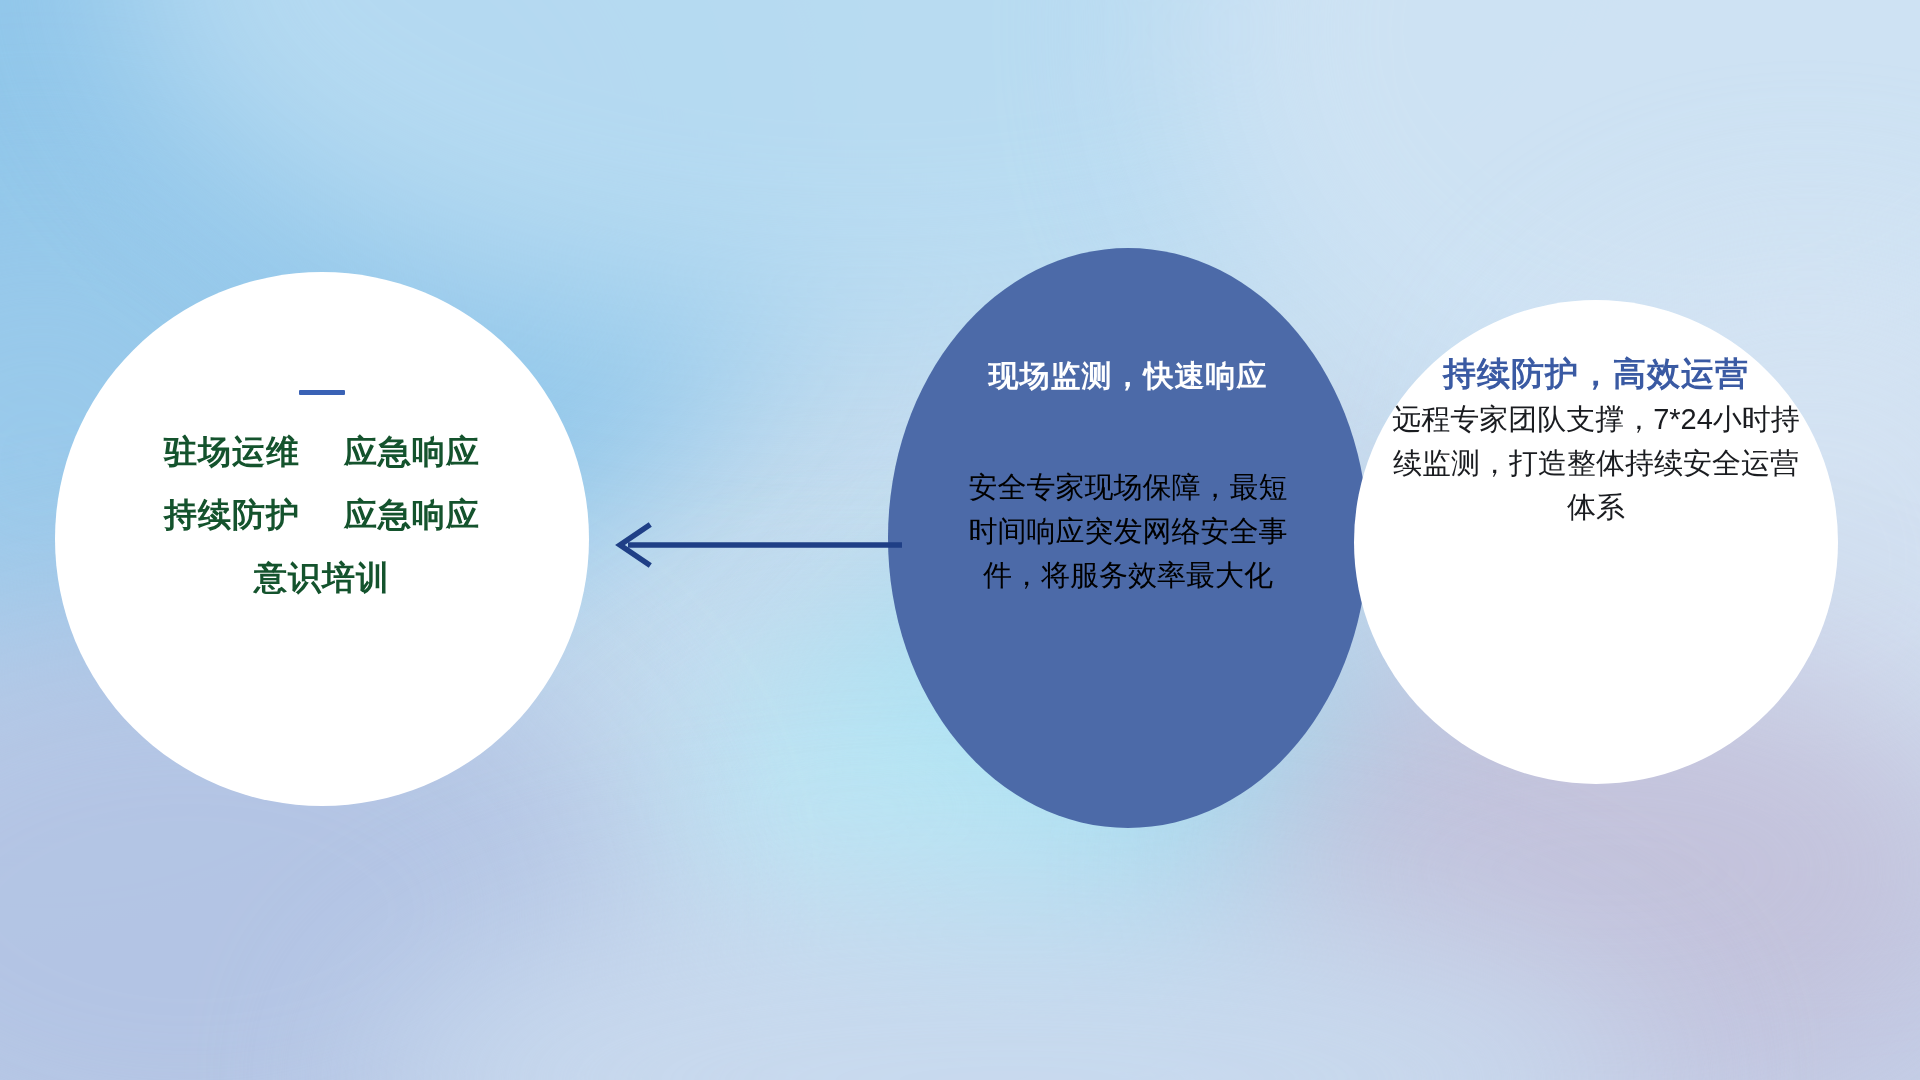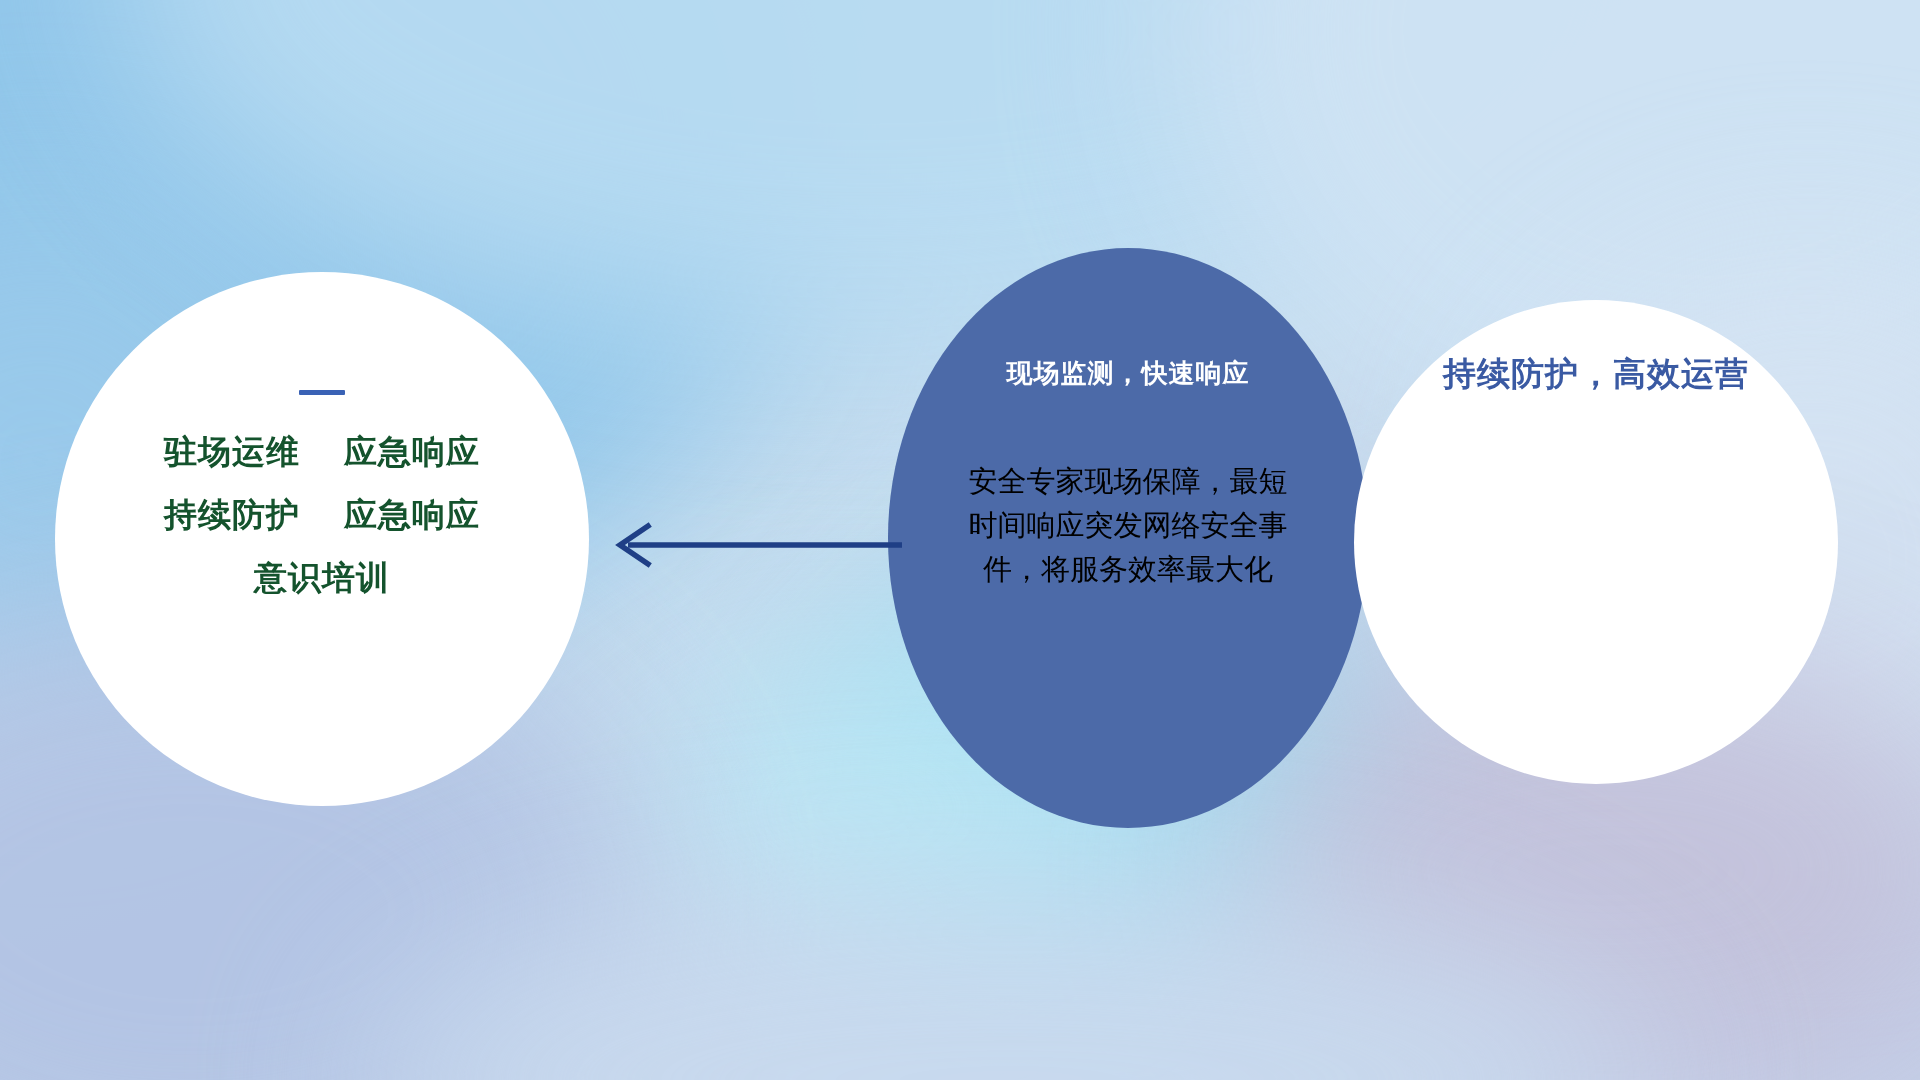--- a/index.html
+++ b/index.html
@@ -53,21 +53,21 @@
 
   #circle-mid {
     left:888px; top:248px; width:480px; height:580px;
     border-radius:50%;
     background:#4c6aa8;
     justify-content:flex-start;
     padding-top:108px;
     z-index:2;
   }
   #circle-mid .card-title {
-    font-size:26px; font-weight:bold; color:#ffffff;
+    font-size:30px; font-weight:bold; color:#ffffff;
     letter-spacing:1px; white-space:nowrap;
     margin-bottom:68px;
   }
   #circle-mid .card-body {
     font-size:29px; line-height:1.52; color:#000000;
     text-align:center; width:330px; font-weight:normal;
   }
 
   #circle-right {
     left:1354px; top:300px; width:484px; height:484px;
@@ -128,13 +128,14 @@
   <polyline points="52,8 24,27 52,46" fill="none" stroke="#1f3f86" stroke-width="5.5" stroke-linecap="square" stroke-linejoin="miter"></polyline>
 </svg>
 
 <div class="circle" id="circle-mid">
   <div class="card-title">现场监测，快速响应</div>
   <div class="card-body">安全专家现场保障，最短时间响应突发网络安全事件，将服务效率最大化</div>
 </div>
 
 <div class="circle" id="circle-right">
   <div class="card-title">持续防护，高效运营</div>
+  <div class="card-body">远程专家团队支撑，7*24小时持续监测，打造整体持续安全运营体系</div>
 </div>
 
 </body></html>

